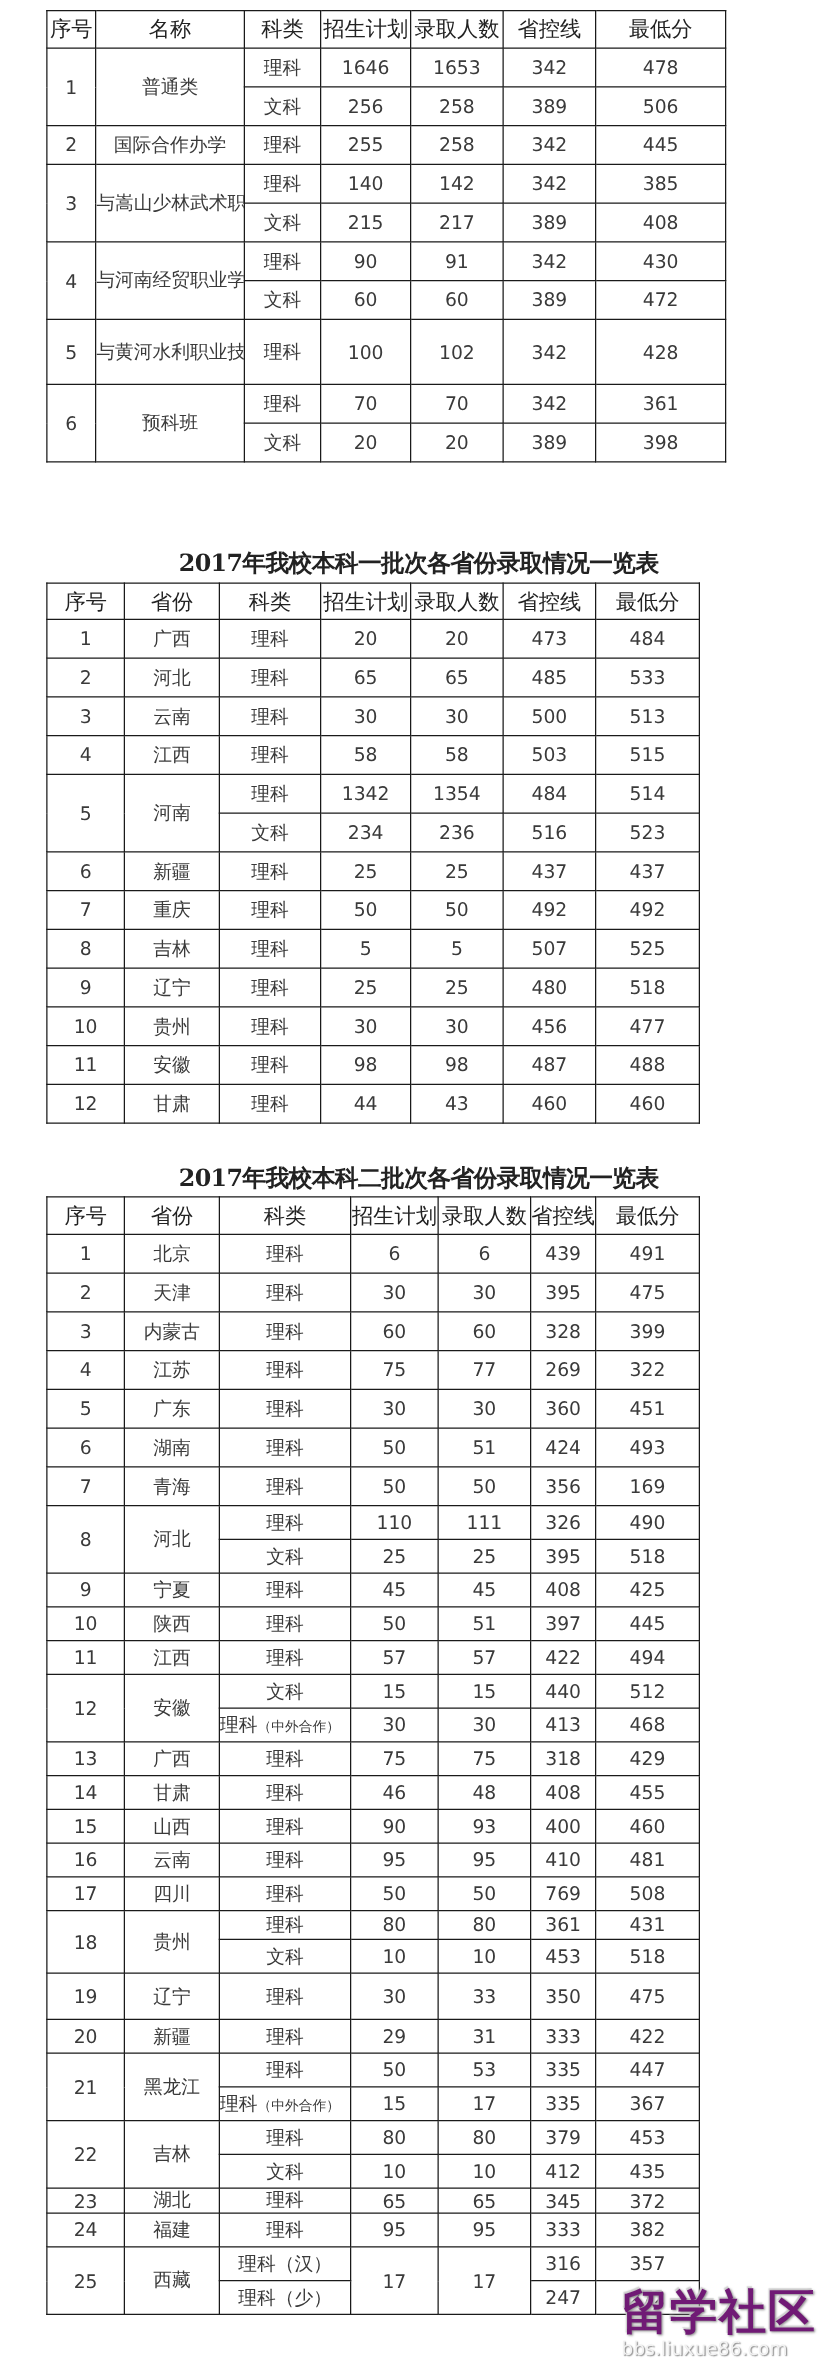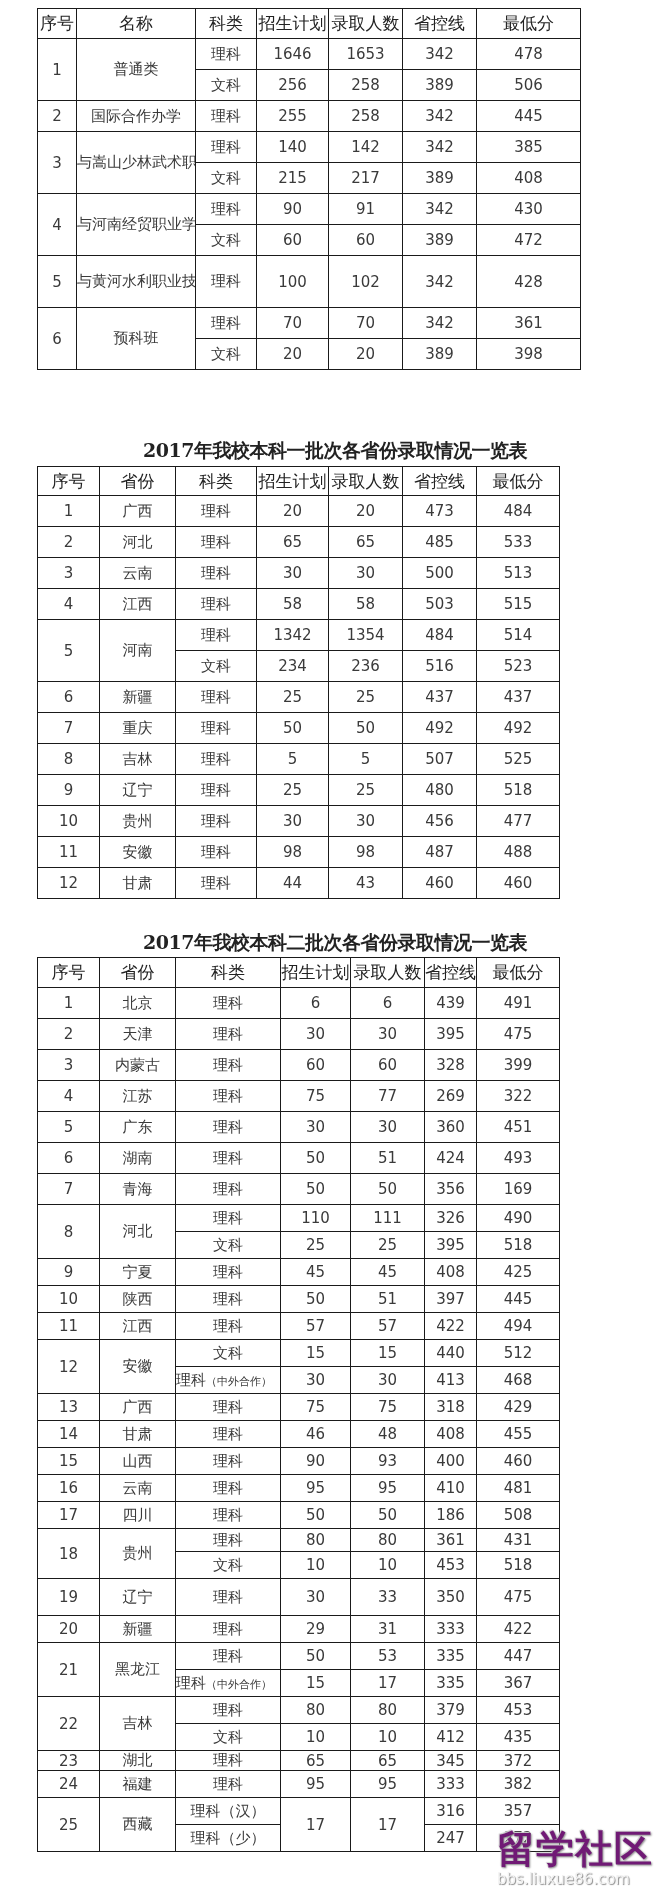--- a/index.html
+++ b/index.html
@@ -450,21 +450,21 @@
         <td>95</td>
         <td>410</td>
         <td>481</td>
       </tr>
       <tr style="height: 27px;">
         <td rowspan="1">17</td>
         <td rowspan="1">四川</td>
         <td><span>理科</span></td>
         <td>50</td>
         <td>50</td>
-        <td>186</td>
+        <td>769</td>
         <td>508</td>
       </tr>
       <tr style="height: 23px;">
         <td rowspan="2">18</td>
         <td rowspan="2">贵州</td>
         <td><span>理科</span></td>
         <td>80</td>
         <td>80</td>
         <td>361</td>
         <td>431</td>

